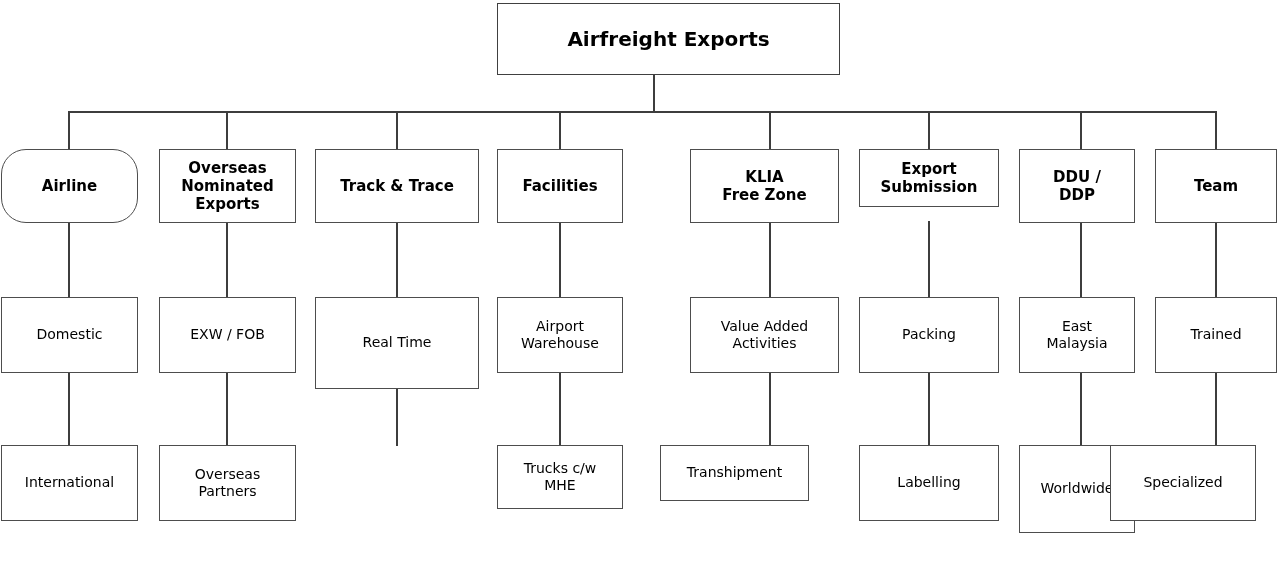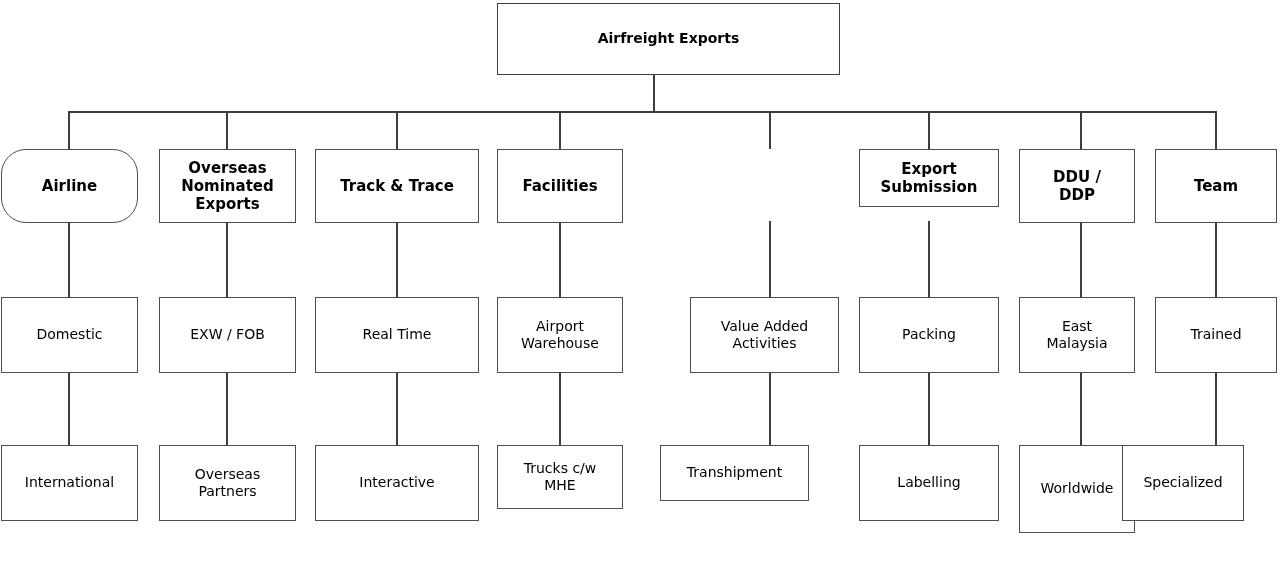--- a/index.html
+++ b/index.html
@@ -26,21 +26,21 @@
     justify-content: center;
     text-align: center;
     white-space: pre-line;
     font-size: 14px;
     line-height: 1.22;
     color: #000000;
     z-index: 2;
   }
   .root-node {
     font-weight: bold;
-    font-size: 14px;
+    font-size: 20px;
     border-color: #404040;
   }
   .header-node {
     font-weight: bold;
     font-size: 15px;
   }
   .line {
     position: absolute;
     background: #3d3d3d;
     z-index: 1;
@@ -70,35 +70,36 @@
 Nominated
 Exports</div>
   <div class="node" style="left:159px; top:297px; width:137px; height:76px;">EXW / FOB</div>
   <div class="node" style="left:159px; top:445px; width:137px; height:76px;">Overseas
 Partners</div>
 
   <div class="line" style="left:396px; top:111px; width:2px; height:38px;"></div>
   <div class="line" style="left:396px; top:221px; width:2px; height:77px;"></div>
   <div class="line" style="left:396px; top:372px; width:2px; height:74px;"></div>
   <div class="node header-node" style="left:315px; top:149px; width:164px; height:74px;">Track &amp; Trace</div>
-  <div class="node" style="left:315px; top:297px; width:164px; height:76px;">Real Time</div>
-  <div class="node" style="left:315px; top:445px; width:164px; height:76px;">Interactive</div>
+  <div class="node" style="left:315px; top:297px; width:164px; height:92px;">Real Time</div>
 
   <div class="line" style="left:559px; top:111px; width:2px; height:38px;"></div>
   <div class="line" style="left:559px; top:221px; width:2px; height:77px;"></div>
   <div class="line" style="left:559px; top:372px; width:2px; height:74px;"></div>
   <div class="node" style="left:497px; top:297px; width:126px; height:76px;">Airport
 Warehouse</div>
   <div class="node header-node" style="left:497px; top:149px; width:126px; height:74px;">Facilities</div>
   <div class="node" style="left:497px; top:445px; width:126px; height:64px;">Trucks c/w
 MHE</div>
 
   <div class="line" style="left:769px; top:111px; width:2px; height:38px;"></div>
   <div class="line" style="left:769px; top:221px; width:2px; height:77px;"></div>
   <div class="line" style="left:769px; top:372px; width:2px; height:74px;"></div>
+  <div class="node header-node" style="left:690px; top:149px; width:149px; height:74px;">KLIA
+Free Zone</div>
   <div class="node" style="left:690px; top:297px; width:149px; height:76px;">Value Added
 Activities</div>
   <div class="node" style="left:660px; top:445px; width:149px; height:56px;">Transhipment</div>
 
   <div class="line" style="left:928px; top:111px; width:2px; height:38px;"></div>
   <div class="line" style="left:928px; top:221px; width:2px; height:77px;"></div>
   <div class="line" style="left:928px; top:372px; width:2px; height:74px;"></div>
   <div class="node header-node" style="left:859px; top:149px; width:140px; height:58px;">Export
 Submission</div>
   <div class="node" style="left:859px; top:297px; width:140px; height:76px;">Packing</div>
@@ -111,15 +112,15 @@
 DDP</div>
   <div class="node" style="left:1019px; top:297px; width:116px; height:76px;">East
 Malaysia</div>
   <div class="node" style="left:1019px; top:445px; width:116px; height:88px;">Worldwide</div>
 
   <div class="line" style="left:1215px; top:111px; width:2px; height:38px;"></div>
   <div class="line" style="left:1215px; top:221px; width:2px; height:77px;"></div>
   <div class="line" style="left:1215px; top:372px; width:2px; height:74px;"></div>
   <div class="node header-node" style="left:1155px; top:149px; width:122px; height:74px;">Team</div>
   <div class="node" style="left:1155px; top:297px; width:122px; height:76px;">Trained</div>
-  <div class="node" style="left:1110px; top:445px; width:122px; height:76px;margin-left:12px;">Specialized</div>
+  <div class="node" style="left:1110px; top:445px; width:146px; height:76px;">Specialized</div>
 
 </div>
 
 </body></html>

